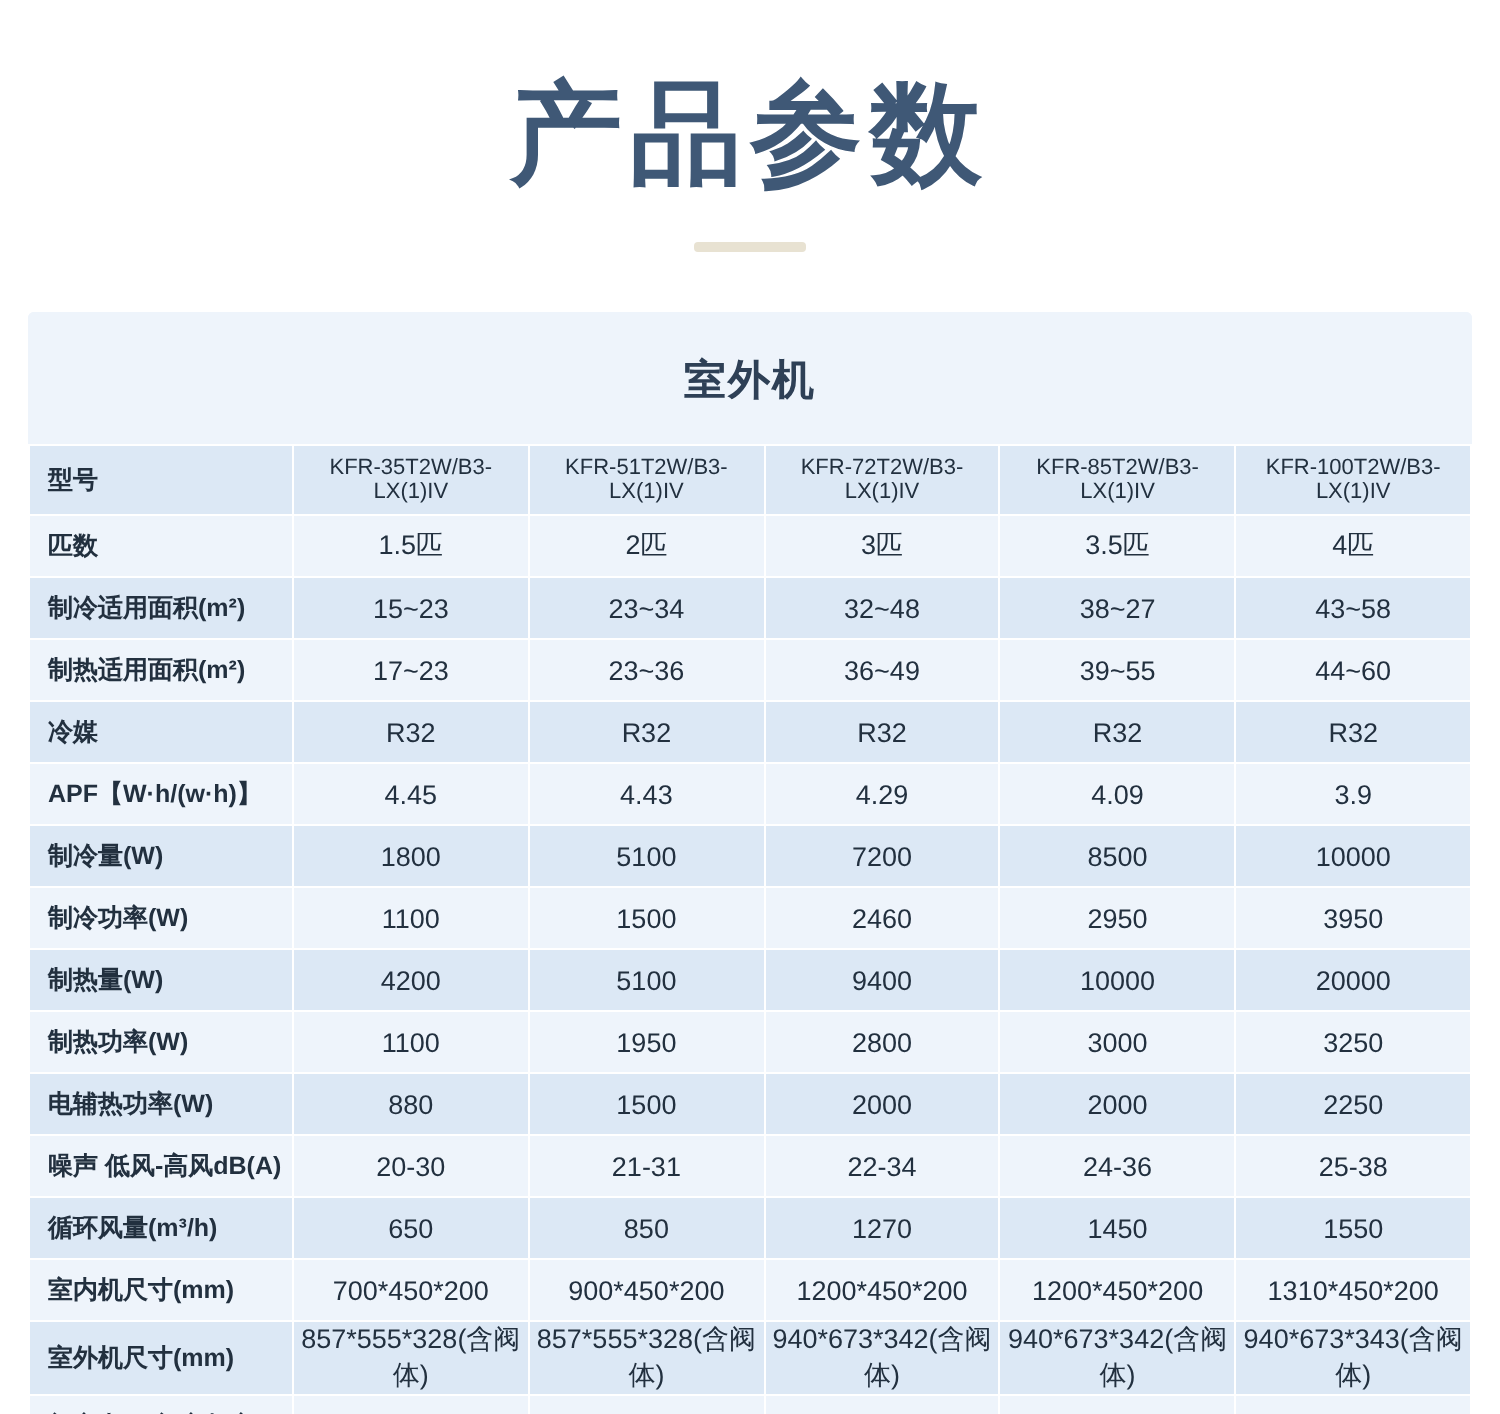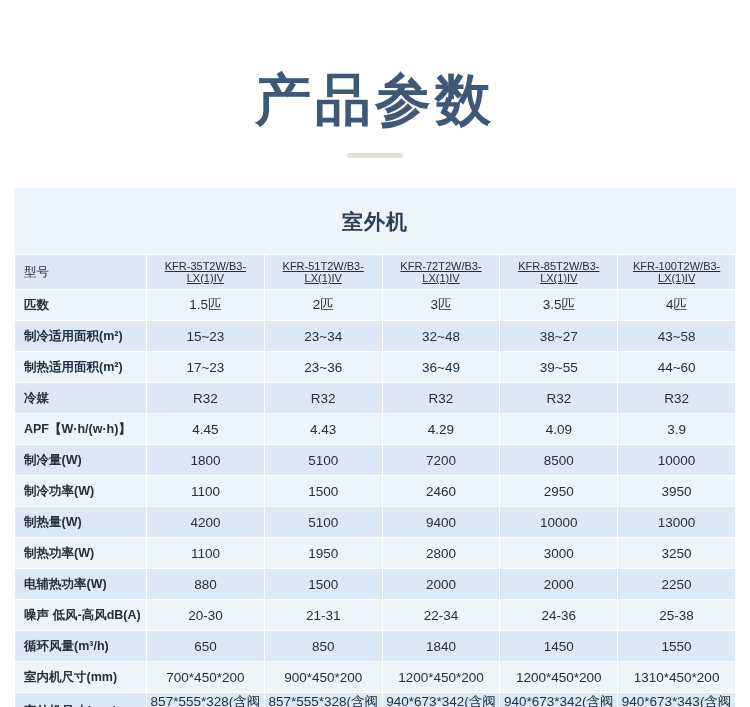--- a/index.html
+++ b/index.html
@@ -24,21 +24,20 @@
     text-align: center;
     padding-top: 34px;
   }
   .main-title {
     font-size: 56px;
     font-weight: bold;
     letter-spacing: 4px;
     color: #3f5876;
     line-height: 1.2;
     font-family: "DejaVu Sans", sans-serif;
-    margin-top: 32px;
   }
   .title-rule {
     width: 56px;
     height: 5px;
     background: #e8e2d2;
     margin: 20px auto 0 auto;
     border-radius: 2px;
   }
   .table-wrap {
     margin: 30px 14px 0 14px;
@@ -79,26 +78,25 @@
     text-align: center;
     font-size: 13.5px;
     color: #22303f;
   }
   tr.odd td { background: #dce8f5; }
   tr.even td { background: #eef4fb; }
   tr.head td {
     background: #dce8f5;
     height: 34px;
   }
-  tr.head td.label { font-size: 12.5px; font-weight: normal; }
+  tr.head td.label { font-size: 12.5px; font-weight: bold; }
   tr.head td.val {
     font-size: 11px;
     font-weight: normal;
     color: #22303f;
-    text-decoration: underline;
   }
   .small-note { font-size: 9.5px; }
 </style>
 </head>
 <body>
 
 <div class="page">
 
   <div class="title-block">
     <div class="main-title">产品参数</div>
@@ -180,21 +178,21 @@
           <td class="val">2950</td>
           <td class="val">3950</td>
         </tr>
 
         <tr class="odd">
           <td class="label">制热量(W)</td>
           <td class="val">4200</td>
           <td class="val">5100</td>
           <td class="val">9400</td>
           <td class="val">10000</td>
-          <td class="val">13000</td>
+          <td class="val">20000</td>
         </tr>
 
         <tr class="even">
           <td class="label">制热功率(W)</td>
           <td class="val">1100</td>
           <td class="val">1950</td>
           <td class="val">2800</td>
           <td class="val">3000</td>
           <td class="val">3250</td>
         </tr>
@@ -214,21 +212,21 @@
           <td class="val">21-31</td>
           <td class="val">22-34</td>
           <td class="val">24-36</td>
           <td class="val">25-38</td>
         </tr>
 
         <tr class="odd">
           <td class="label">循环风量(m³/h)</td>
           <td class="val">650</td>
           <td class="val">850</td>
-          <td class="val">1840</td>
+          <td class="val">1270</td>
           <td class="val">1450</td>
           <td class="val">1550</td>
         </tr>
 
         <tr class="even">
           <td class="label">室内机尺寸(mm)</td>
           <td class="val">700*450*200</td>
           <td class="val">900*450*200</td>
           <td class="val">1200*450*200</td>
           <td class="val">1200*450*200</td>

